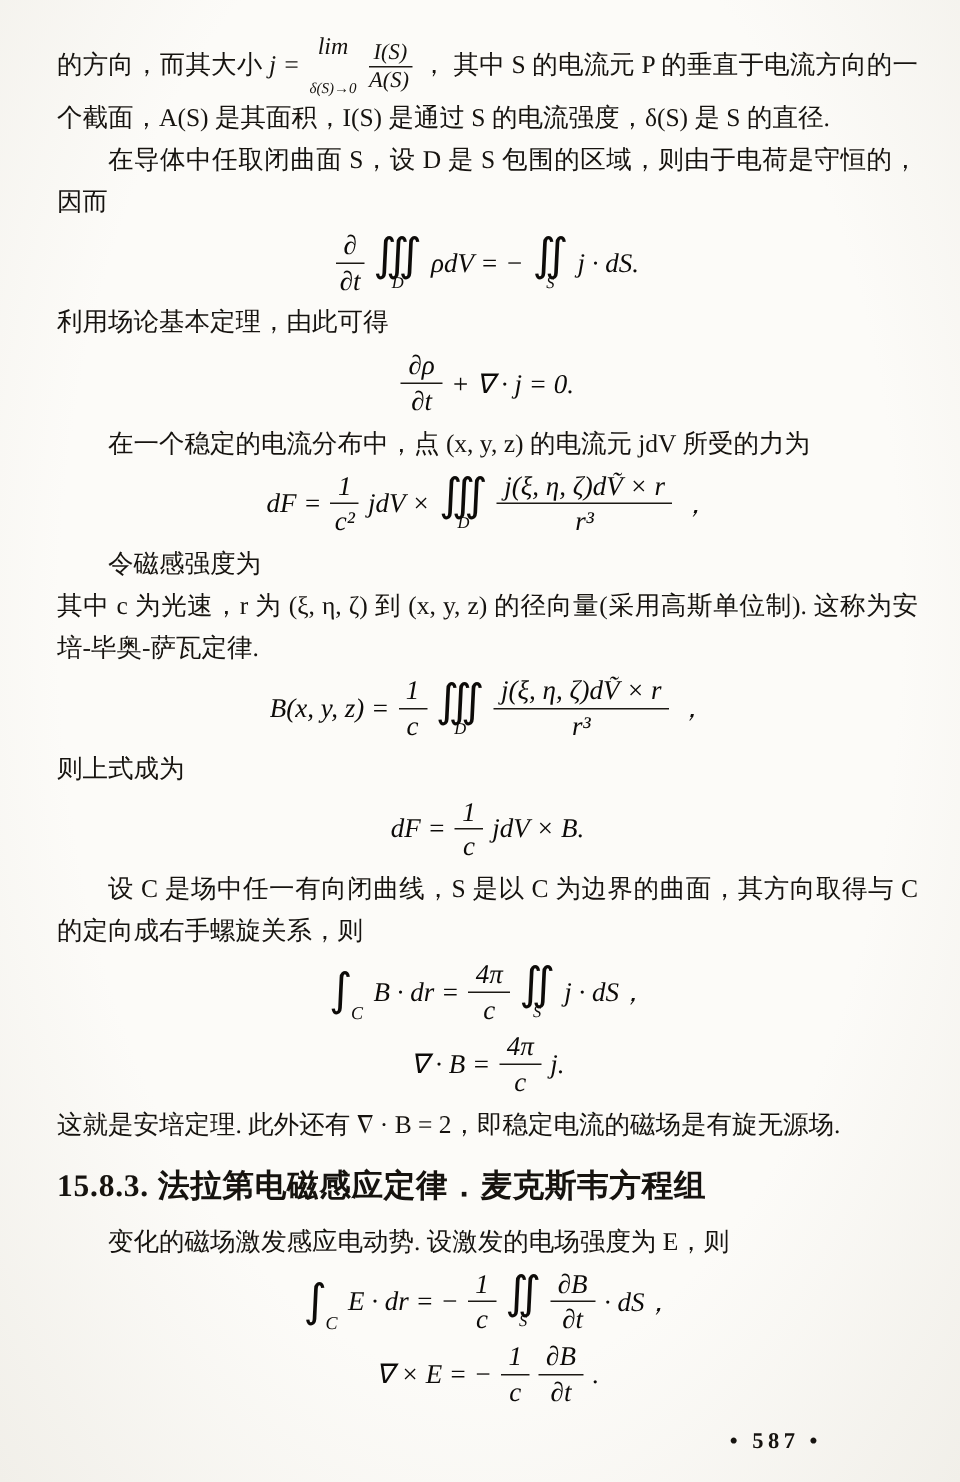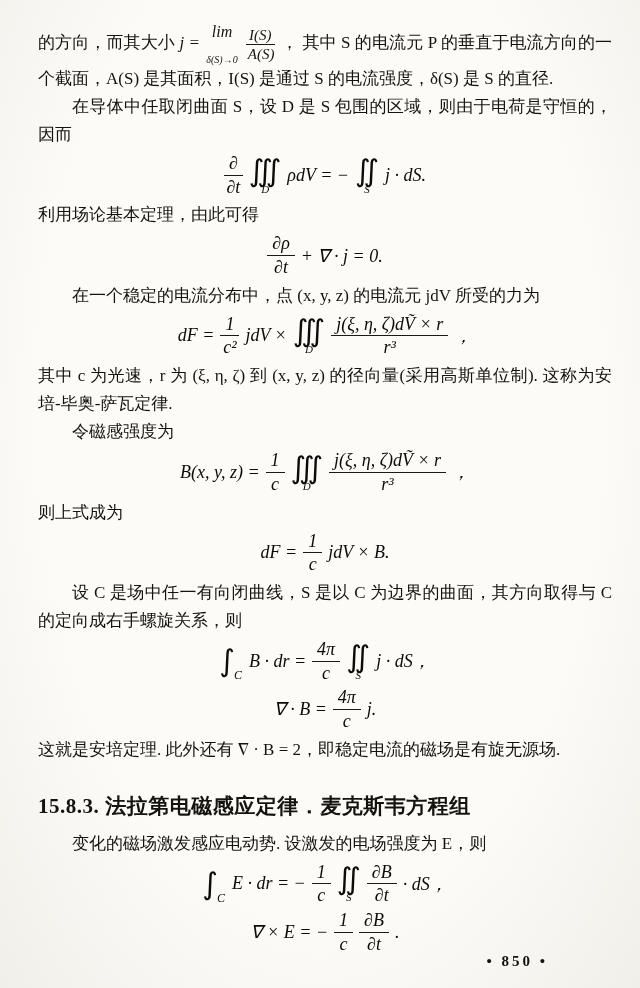--- a/index.html
+++ b/index.html
@@ -46,26 +46,26 @@
   .bigint .bsub { font-size: 11px; font-style: italic; margin-top: -2px; }
   
   .cint { display: inline-flex; align-items: flex-end; line-height: 1; }
   .cint .sym { font-family: "DejaVu Sans", sans-serif; font-style: normal; font-size: 30px; }
   .cint .csub { font-size: 12px; font-style: italic; position: relative; top: 5px; left: -1px; }
   
   .lim { display: inline-flex; flex-direction: column; align-items: center; line-height: 1; vertical-align: middle; font-style: italic; margin: 0 2px; gap: 14px; }
   .lim .limw { font-size: 16px; }
   .lim .lims { font-size: 10px; margin-top: 1px; }
   
-  .ifrac { display: inline-block; text-align: right; line-height: 1.1; vertical-align: middle; font-style: italic; font-size: 15px; margin: 0 2px; }
+  .ifrac { display: inline-block; text-align: left; line-height: 1.1; vertical-align: middle; font-style: italic; font-size: 15px; margin: 0 2px; }
   .ifrac .fnum { display: block; border-bottom: 1.3px solid #1c1914; padding: 0 3px 1px; }
   .ifrac .fden { display: block; padding-top: 1px; }
   .heading {
     font-size: 21px; font-weight: bold;
-    margin: 28px 0 10px; letter-spacing: 0.5px;
+    margin: 12px 0 10px; letter-spacing: 0.5px;
   }
   .heading .hnum { margin-right: 6px; }
   .pagenum {
     position: absolute; right: 92px; bottom: 18px;
     font-size: 15px; font-weight: bold; letter-spacing: 3px;
   }
 </style>
 </head>
 <body>
 
@@ -128,23 +128,23 @@
       <span class="sym">∫∫∫</span>
       <span class="bsub">D</span>
     </span>
     <span class="frac">
       <span class="fnum">j(ξ, η, ζ)dṼ × r</span>
       <span class="fden">r³</span>
     </span>
     <span class="tok">，</span>
   </div>
 
+  <p class="para indent">令磁感强度为</p>
+
   <p class="para">其中 c 为光速，r 为 (ξ, η, ζ) 到 (x, y, z) 的径向量(采用高斯单位制). 这称为安培-毕奥-萨瓦定律.</p>
-
-  <p class="para indent">令磁感强度为</p>
 
   <div class="eq">
     <span class="tok">B(x, y, z) =</span>
     <span class="frac">
       <span class="fnum">1</span>
       <span class="fden">c</span>
     </span>
     <span class="bigint">
       <span class="sym">∫∫∫</span>
       <span class="bsub">D</span>
@@ -230,15 +230,15 @@
       <span class="fnum">1</span>
       <span class="fden">c</span>
     </span>
     <span class="frac">
       <span class="fnum">∂B</span>
       <span class="fden">∂t</span>
     </span>
     <span class="tok">.</span>
   </div>
 
-  <div class="pagenum">• 850 •</div>
+  <div class="pagenum">• 587 •</div>
 
 </div>
 
 </body></html>

